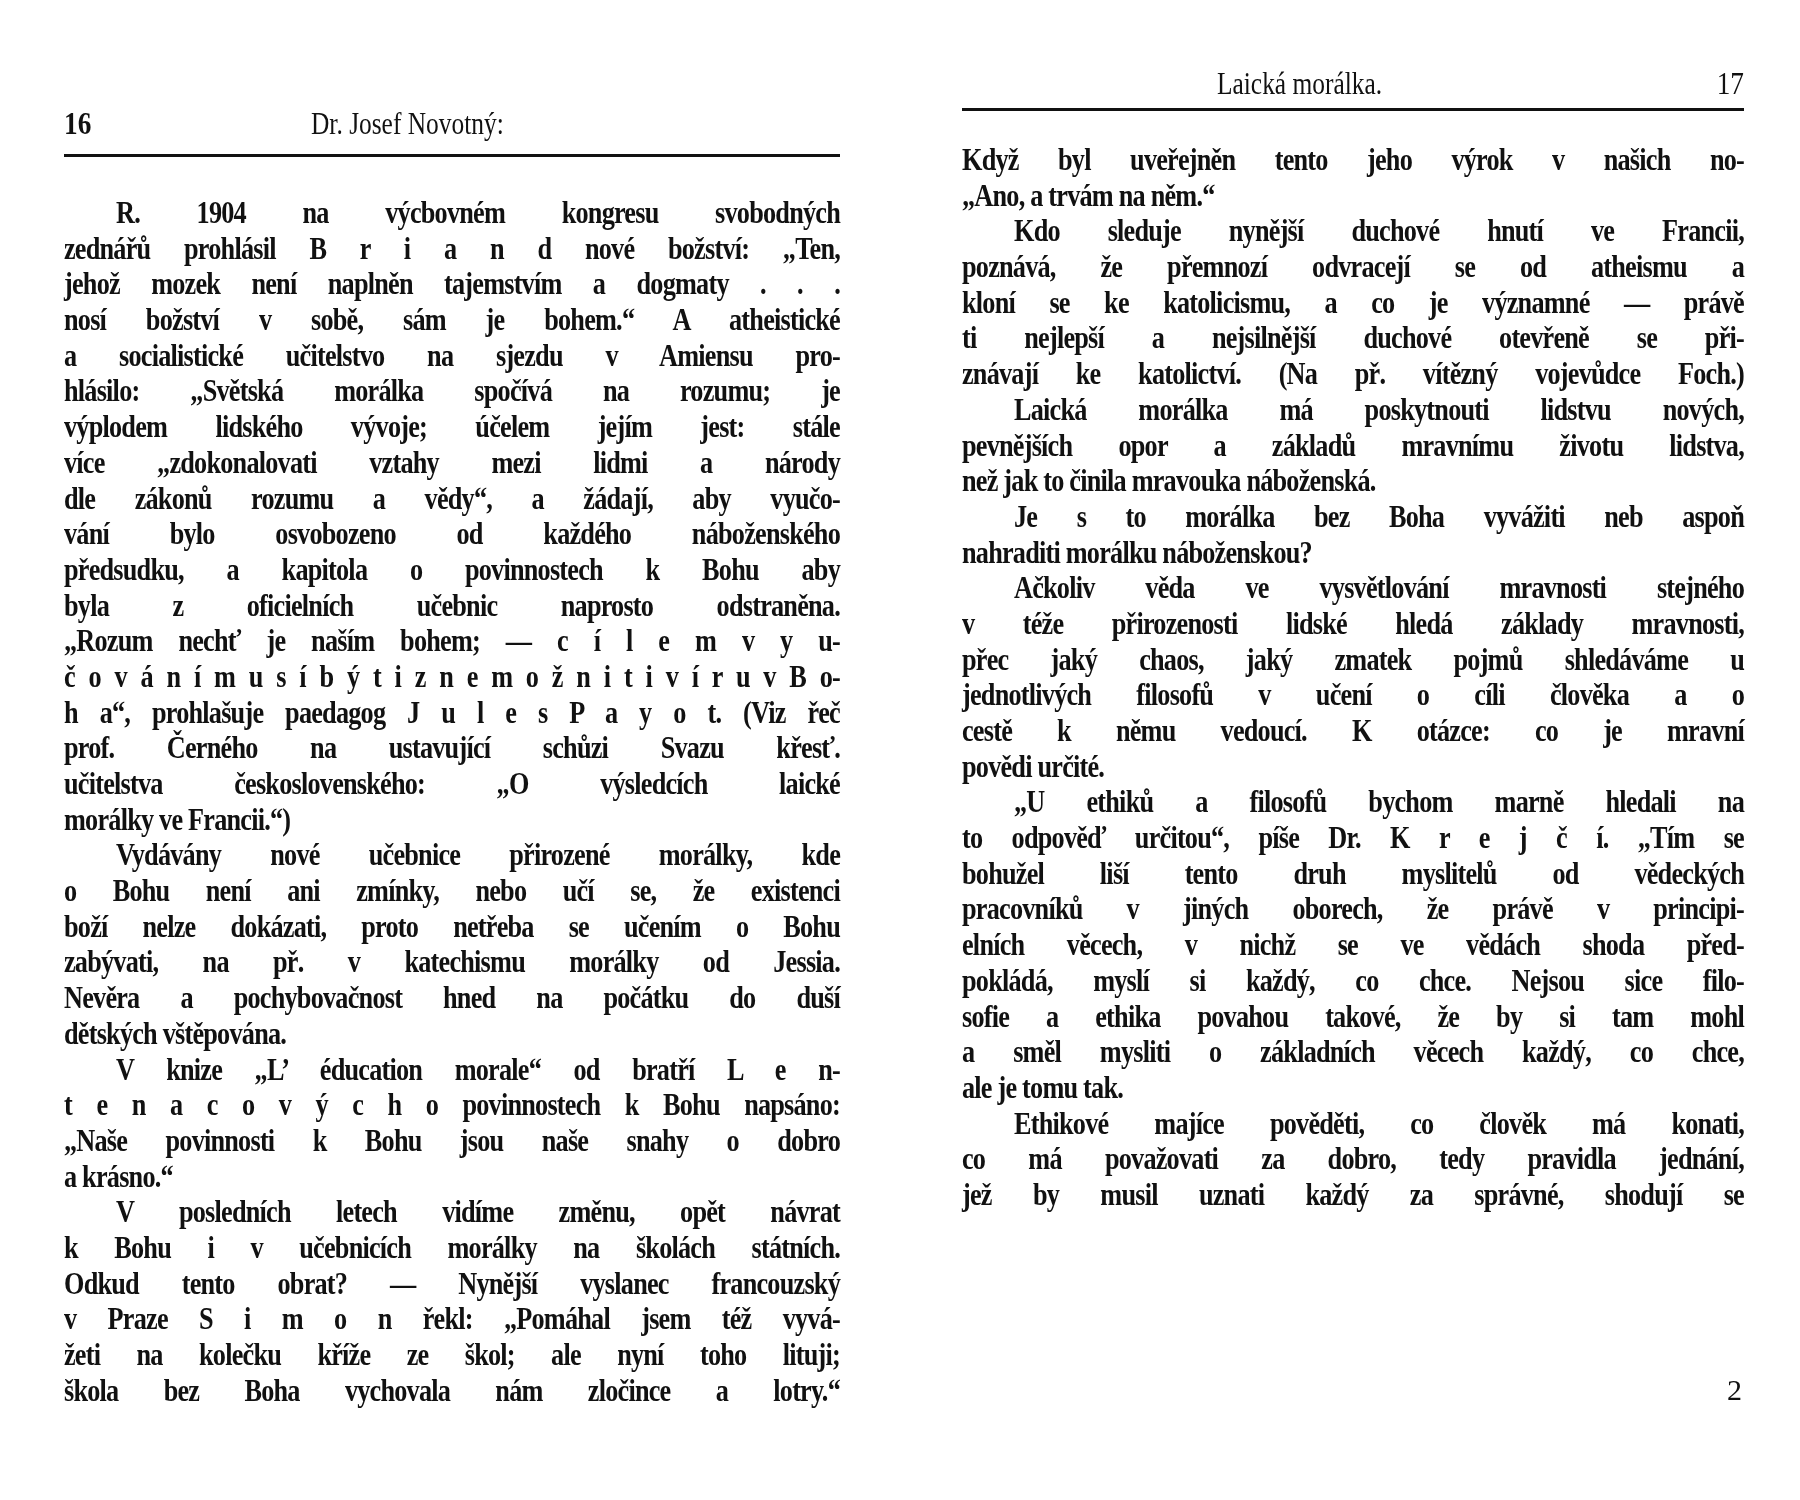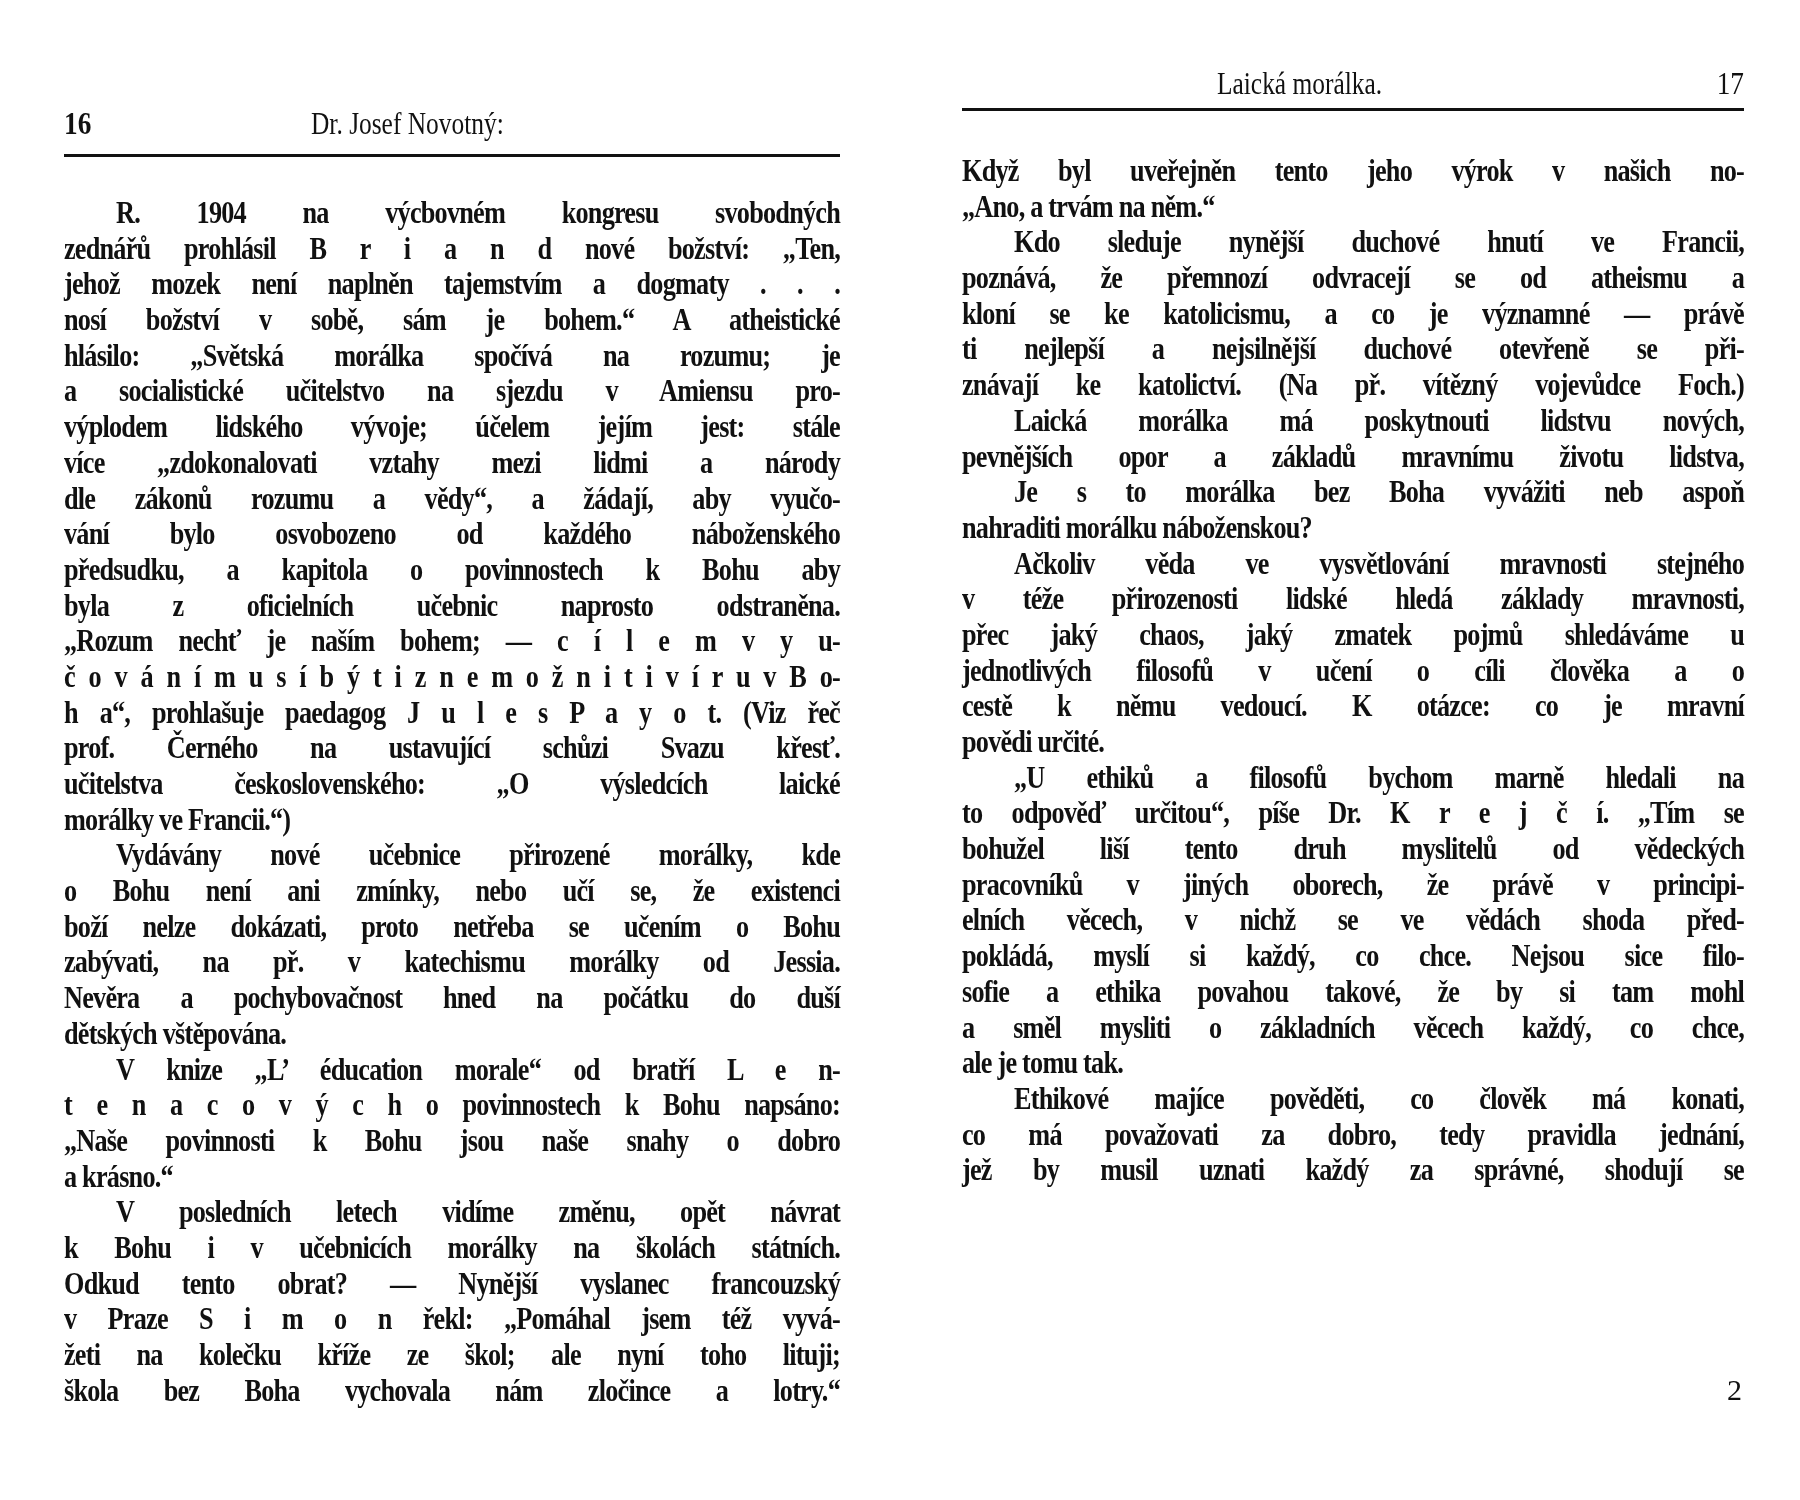--- a/index.html
+++ b/index.html
@@ -35,21 +35,21 @@
   }
   .page-left .rule { top: 154px; }
   .page-right .rule { top: 108px; }
 
   .body-text {
     position: absolute; left: 0; right: 0;
     font-size: 30.5px;
     line-height: 35.7px;
   }
   .page-left .body-text { top: 196px; }
-  .page-right .body-text { top: 154px; }
+  .page-right .body-text { top: 143px; }
 
   .line {
     display: block;
     height: 35.7px;
     white-space: nowrap;
     text-align: justify;
     text-align-last: justify;
     overflow: visible;
   }
   .line.last { text-align-last: left; }
@@ -87,24 +87,24 @@
       <div class="line">
         <span class="t" style="white-space: normal; display: block; width: 902.326px; transform-origin: left top; transform: scaleX(0.86);">zednářů prohlásil B r i a n d nové božství: „Ten,</span>
       </div>
       <div class="line">
         <span class="t" style="white-space: normal; display: block; width: 902.326px; transform-origin: left top; transform: scaleX(0.86);">jehož mozek není naplněn tajemstvím a dogmaty . . .</span>
       </div>
       <div class="line">
         <span class="t" style="white-space: normal; display: block; width: 902.326px; transform-origin: left top; transform: scaleX(0.86);">nosí božství v sobě, sám je bohem.“ A atheistické</span>
       </div>
       <div class="line">
+        <span class="t" style="white-space: normal; display: block; width: 902.326px; transform-origin: left top; transform: scaleX(0.86);">a socialistické učitelstvo na sjezdu v Amiensu pro-</span>
+      </div>
+      <div class="line">
         <span class="t" style="white-space: normal; display: block; width: 902.326px; transform-origin: left top; transform: scaleX(0.86);">hlásilo: „Světská morálka spočívá na rozumu; je</span>
-      </div>
-      <div class="line">
-        <span class="t" style="white-space: normal; display: block; width: 902.326px; transform-origin: left top; transform: scaleX(0.86);">a socialistické učitelstvo na sjezdu v Amiensu pro-</span>
       </div>
       <div class="line">
         <span class="t" style="white-space: normal; display: block; width: 902.326px; transform-origin: left top; transform: scaleX(0.86);">výplodem lidského vývoje; účelem jejím jest: stále</span>
       </div>
       <div class="line">
         <span class="t" style="white-space: normal; display: block; width: 902.326px; transform-origin: left top; transform: scaleX(0.86);">více „zdokonalovati vztahy mezi lidmi a národy</span>
       </div>
       <div class="line">
         <span class="t" style="white-space: normal; display: block; width: 902.326px; transform-origin: left top; transform: scaleX(0.86);">dle zákonů rozumu a vědy“, a žádají, aby vyučo-</span>
       </div>
@@ -213,20 +213,23 @@
       </div>
       <div class="line">
         <span class="t" style="white-space: normal; display: block; width: 909.302px; transform-origin: left top; transform: scaleX(0.86);">znávají ke katolictví. (Na př. vítězný vojevůdce Foch.)</span>
       </div>
       <div class="line indent">
         <span class="t" style="white-space: normal; display: block; width: 848.837px; transform-origin: left top; transform: scaleX(0.86);">Laická morálka má poskytnouti lidstvu nových,</span>
       </div>
       <div class="line">
         <span class="t" style="white-space: normal; display: block; width: 909.302px; transform-origin: left top; transform: scaleX(0.86);">pevnějších opor a základů mravnímu životu lidstva,</span>
       </div>
+      <div class="line last">
+        <span class="t" style="white-space: normal; display: block; width: 909.302px; transform-origin: left top; transform: scaleX(0.86);">než jak to činila mravouka náboženská.</span>
+      </div>
       <div class="line indent">
         <span class="t" style="white-space: normal; display: block; width: 848.837px; transform-origin: left top; transform: scaleX(0.86);">Je s to morálka bez Boha vyvážiti neb aspoň</span>
       </div>
       <div class="line last">
         <span class="t" style="white-space: normal; display: block; width: 909.302px; transform-origin: left top; transform: scaleX(0.86);">nahraditi morálku náboženskou?</span>
       </div>
       <div class="line indent">
         <span class="t" style="white-space: normal; display: block; width: 848.837px; transform-origin: left top; transform: scaleX(0.86);">Ačkoliv věda ve vysvětlování mravnosti stejného</span>
       </div>
       <div class="line">

